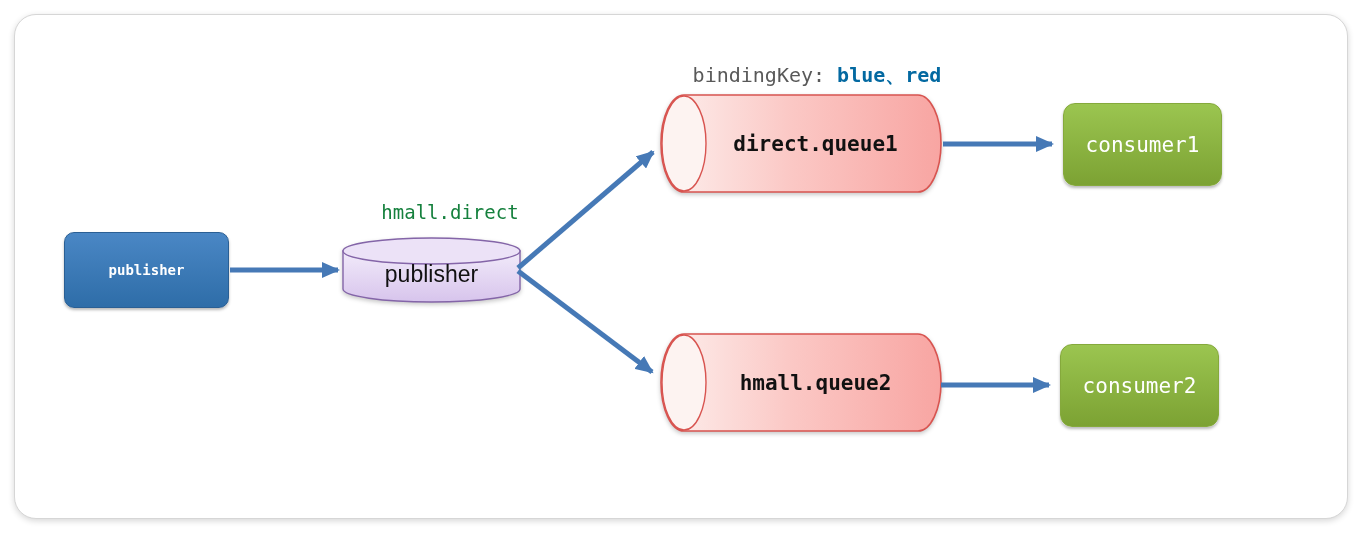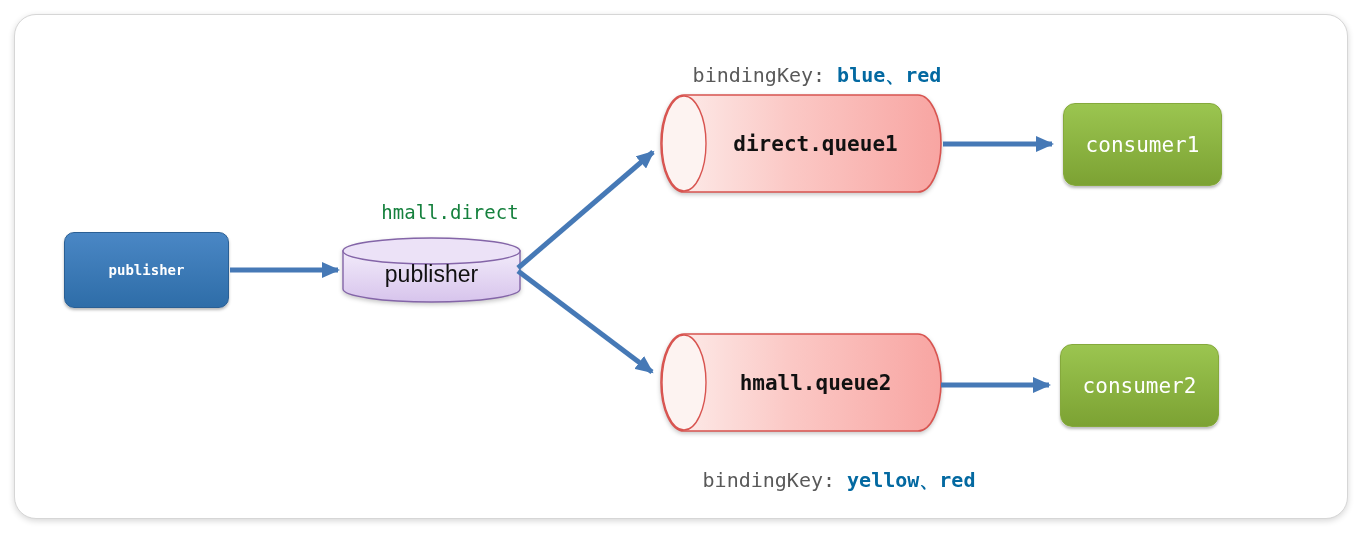--- a/index.html
+++ b/index.html
@@ -63,23 +63,20 @@
 </head>
 <body>
 
 <div id="canvas">
   <div class="panel"></div>
 
   <div class="txt exchange-name">hmall.direct</div>
 
   <div class="txt bk bk-top">
     <span class="prefix">bindingKey: </span><span class="keys">blue、red</span>
-  </div>
-  <div class="txt bk bk-bottom">
-    <span class="prefix">bindingKey: </span><span class="keys">yellow、red</span>
   </div>
 
   <div class="node publisher">
     <span class="lbl">publisher</span>
   </div>
 
   <div class="node exchange">
     <svg class="shape-svg" viewBox="0 0 179 67" preserveAspectRatio="none">
       <defs>
         <linearGradient id="exGrad" x1="0" y1="0" x2="0" y2="1">

